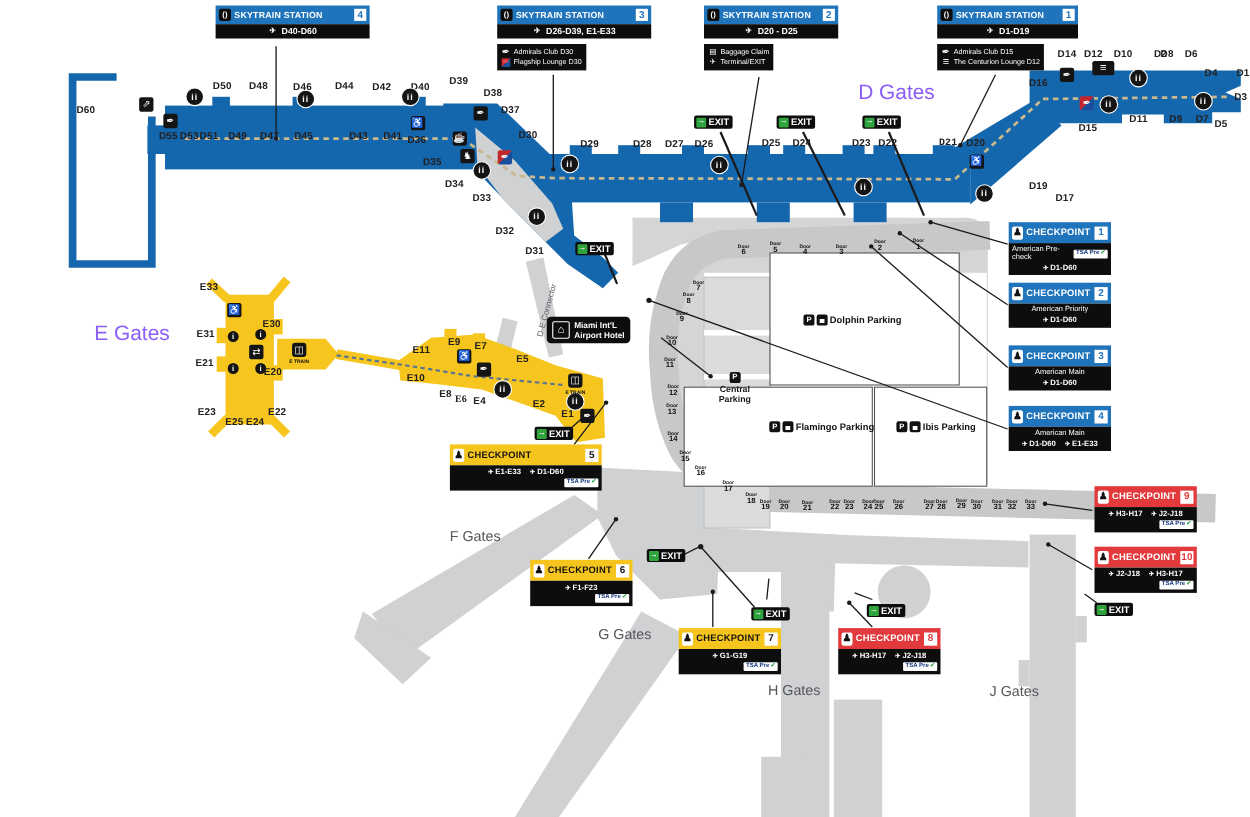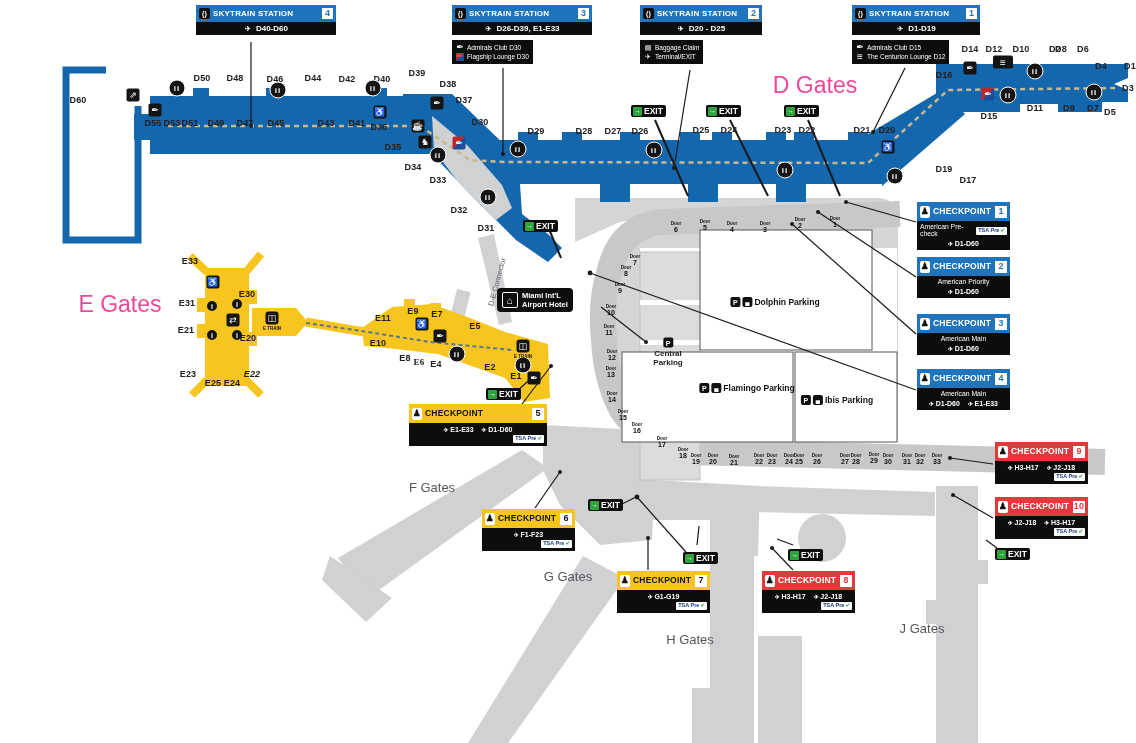--- a/index.html
+++ b/index.html
@@ -3,21 +3,21 @@
 <meta charset="utf-8">
 <style>
   html,body{margin:0;padding:0;background:#fff}
   #stage{position:relative;width:1136px;height:743px;background:#fff;overflow:hidden;
          font-family:"Liberation Sans",sans-serif;color:#222}
   #mapsvg{position:absolute;left:0;top:0}
   
   .glabel{position:absolute;transform:translate(-50%,-50%);font-weight:bold;font-size:9px;
           color:#232020;white-space:nowrap;letter-spacing:.2px}
   .area-label{position:absolute;transform:translate(-50%,-50%);font-size:13px;color:#55565a;white-space:nowrap}
-  .area-label.g-big{font-size:23px;color:#ec4899}
+  .area-label.g-big{font-size:19px;color:#8b5cf6}
   .door{position:absolute;transform:translate(-50%,-50%);text-align:center;color:#101010;line-height:5px}
   .door .dw{display:block;font-size:4.5px;font-weight:bold}
   .door .dn{display:block;font-size:7px;font-weight:bold;line-height:7px}
   .etrain{position:absolute;transform:translate(-50%,0);font-size:4.5px;font-weight:bold;color:#101010;white-space:nowrap}
   .connector-label{position:absolute;font-size:7.5px;color:#5b5b5e;white-space:nowrap;
                    transform:translate(-50%,-50%) rotate(-75deg)}
   
   .exit-sign{position:absolute;background:#0d0d0d;color:#fff;display:inline-flex;align-items:center;
              gap:2px;padding:1px 3px 1px 2px;font-weight:bold;font-size:8.5px;border-radius:2px;line-height:10px}
   .g-exitman{width:9px;height:9px;background:#2fa43e;color:#fff;display:inline-flex;align-items:center;
@@ -266,21 +266,21 @@
       <div class="glabel" style="left: 459px; top: 210px; position: absolute;">D32</div>
       <div class="glabel" style="left: 486px; top: 228px; position: absolute;">D31</div>
       <div class="glabel" style="left: 536px; top: 131px; position: absolute;">D29</div>
       <div class="glabel" style="left: 584px; top: 131px; position: absolute;">D28</div>
       <div class="glabel" style="left: 613px; top: 131px; position: absolute;">D27</div>
       <div class="glabel" style="left: 640px; top: 131px; position: absolute;">D26</div>
       <div class="glabel" style="left: 701px; top: 130px; position: absolute;">D25</div>
       <div class="glabel" style="left: 729px; top: 130px; position: absolute;">D24</div>
       <div class="glabel" style="left: 783px; top: 130px; position: absolute;">D23</div>
       <div class="glabel" style="left: 807px; top: 130px; position: absolute;">D22</div>
-      <div class="glabel" style="left: 862px; top: 130px; position: absolute;">D21</div>
+      <div class="glabel" style="left: 862px; top: 130px; position: absolute; font-family: Liberation Mono, monospace;">D21</div>
       <div class="glabel" style="left: 887px; top: 130px; position: absolute;">D20</div>
       <div class="glabel" style="left: 944px; top: 169px; position: absolute;">D19</div>
       <div class="glabel" style="left: 968px; top: 143px; position: absolute; margin-top: 37px;">D17</div>
       <div class="glabel" style="left: 989px; top: 116px; position: absolute;">D15</div>
       <div class="glabel" style="left: 944px; top: 75px; position: absolute;">D16</div>
       <div class="glabel" style="left: 970px; top: 49px; position: absolute;">D14</div>
       <div class="glabel" style="left: 994px; top: 49px; position: absolute;">D12</div>
       <div class="glabel" style="left: 1021px; top: 49px; position: absolute;">D10</div>
       <div class="glabel" style="left: 1061px; top: 49px; position: absolute;">D8</div>
       <div class="glabel" style="left: 1083px; top: 49px; position: absolute;">D6</div>
@@ -293,40 +293,40 @@
       <div class="glabel" style="left: 1069px; top: 108px; position: absolute;">D9</div>
       <div class="glabel" style="left: 1035px; top: 108px; position: absolute;">D11</div>
       <div class="glabel" style="left: 190px; top: 261px; position: absolute;">E33</div>
       <div class="glabel" style="left: 187px; top: 303px; position: absolute;">E31</div>
       <div class="glabel" style="left: 247px; top: 294px; position: absolute;">E30</div>
       <div class="glabel" style="left: 186px; top: 330px; position: absolute; text-align: right;">E21</div>
       <div class="glabel" style="left: 248px; top: 338px; position: absolute;">E20</div>
       <div class="glabel" style="left: 188px; top: 374px; position: absolute;">E23</div>
       <div class="glabel" style="left: 213px; top: 383px; position: absolute;">E25</div>
       <div class="glabel" style="left: 232px; top: 383px; position: absolute;">E24</div>
-      <div class="glabel" style="left: 252px; top: 374px; position: absolute; font-style: italic;">E22</div>
+      <div class="glabel" style="left: 252px; top: 374px; position: absolute;">E22</div>
       <div class="glabel" style="left: 383px; top: 318px; position: absolute;">E11</div>
       <div class="glabel" style="left: 413px; top: 311px; position: absolute;">E9</div>
       <div class="glabel" style="left: 437px; top: 314px; position: absolute;">E7</div>
       <div class="glabel" style="left: 475px; top: 326px; position: absolute;">E5</div>
       <div class="glabel" style="left: 378px; top: 343px; position: absolute;">E10</div>
       <div class="glabel" style="left: 405px; top: 358px; position: absolute;">E8</div>
       <div class="glabel" style="left: 419px; top: 362px; position: absolute; font-family: Liberation Serif, serif;">E6</div>
       <div class="glabel" style="left: 436px; top: 364px; position: absolute;">E4</div>
       <div class="glabel" style="left: 490px; top: 367px; position: absolute;">E2</div>
       <div class="glabel" style="left: 516px; top: 376px; position: absolute;">E1</div>
     </div>
 
   <div>
 
   <div class="area-label g-big" style="left: 815px; top: 85px; position: absolute;">D Gates</div>
       <div class="area-label g-big" style="left: 120px; top: 304px; position: absolute;">E Gates</div>
       <div class="area-label" style="left: 432px; top: 487px; position: absolute;">F Gates</div>
       <div class="area-label" style="left: 568px; top: 576px; position: absolute;">G Gates</div>
-      <div class="area-label" style="left: 690px; top: 627px; position: absolute; margin-top: 12px;">H Gates</div>
+      <div class="area-label" style="left: 722px; top: 627px; position: absolute;">H Gates</div>
       <div class="area-label" style="left: 922px; top: 628px; position: absolute;">J Gates</div>
     </div>
 
   <div>
 
   <div class="door" style="left: 835px; top: 222px; position: absolute;">
         <span class="dw">Door</span>
         <span class="dn">1</span>
       </div>
       <div class="door" style="left: 800px; top: 223px; position: absolute;">
@@ -785,31 +785,31 @@
             <span class="chip">J2-J18</span>
             <span class="chip">H3-H17</span>
           </div>
           <span class="tsa below">TSA Pre</span>
         </div>
       </div>
     </div>
 
   <div>
 
-  <div class="plabel" style="left: 775px; top: 302px; position: absolute;">
+  <div class="plabel" style="left: 775px; top: 291px; position: absolute;">
         <span class="pic g-P"></span>
         <span class="pic g-car"></span>
         <span>Dolphin Parking</span>
       </div>
       <div class="plabel" style="left: 747px; top: 388px; position: absolute;">
         <span class="pic g-P"></span>
         <span class="pic g-car"></span>
         <span>Flamingo Parking</span>
       </div>
-      <div class="plabel" style="left: 837px; top: 400px; position: absolute;">
+      <div class="plabel" style="left: 837px; top: 388px; position: absolute; padding-left: 28px;">
         <span class="pic g-P"></span>
         <span class="pic g-car"></span>
         <span>Ibis Parking</span>
       </div>
     </div>
 
   <div class="cpark" style="left:668px;top:352px">
     <span class="pic g-P"></span>
     <div>Central</div>
     <div>Parking</div>

